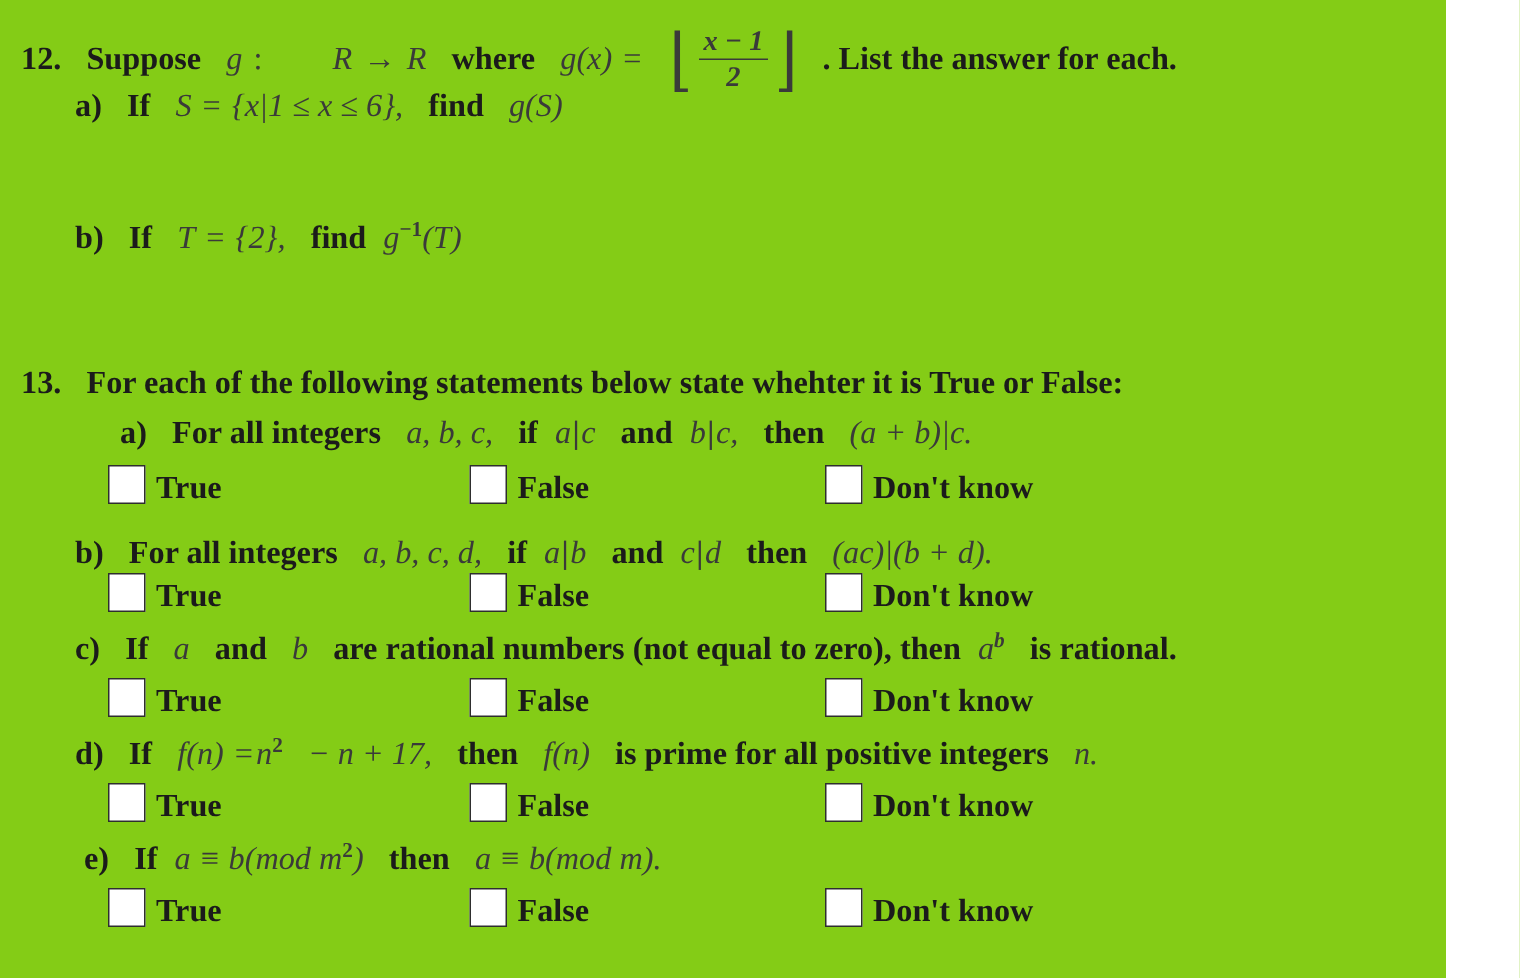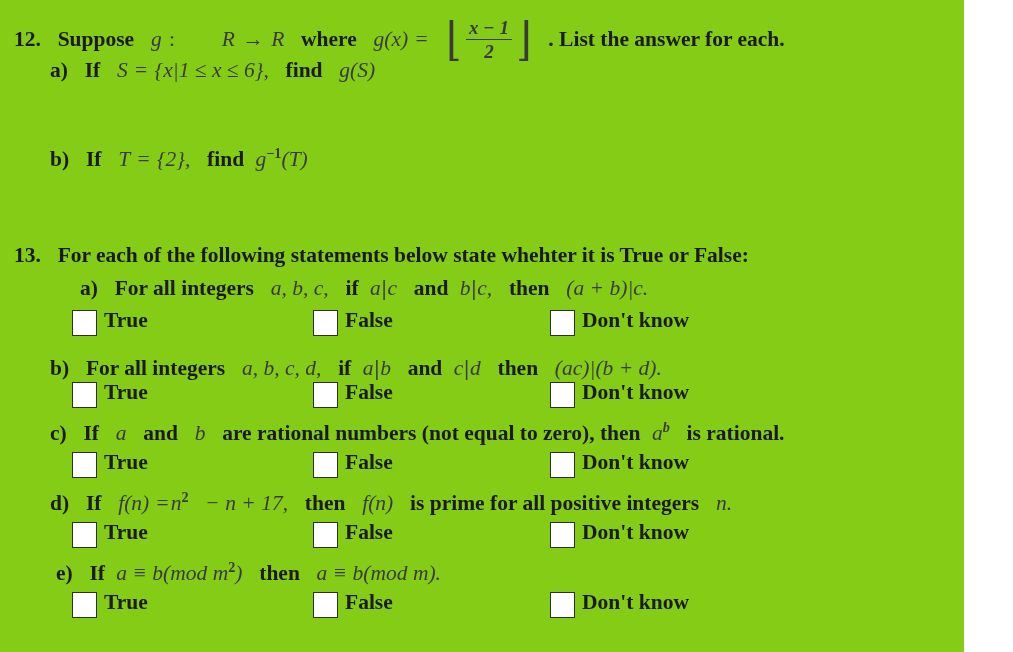--- a/index.html
+++ b/index.html
@@ -95,21 +95,21 @@
     display: block;
     border-top: 1.4px solid #3a3a3a;
     padding: 1px 3px 0 3px;
   }
 
   
   .cbrow { position: absolute; left: 0; width: 1013px; height: 30px; }
   .cbitem {
     position: absolute;
     display: flex;
-    align-items: flex-start;
+    align-items: flex-end;
     white-space: nowrap;
   }
   .cbox {
     width: 25px;
     height: 26px;
     border: 1.6px solid #2e2e2e;
     background: #ffffff;
     box-sizing: border-box;
     display: inline-block;
     flex: 0 0 auto;

